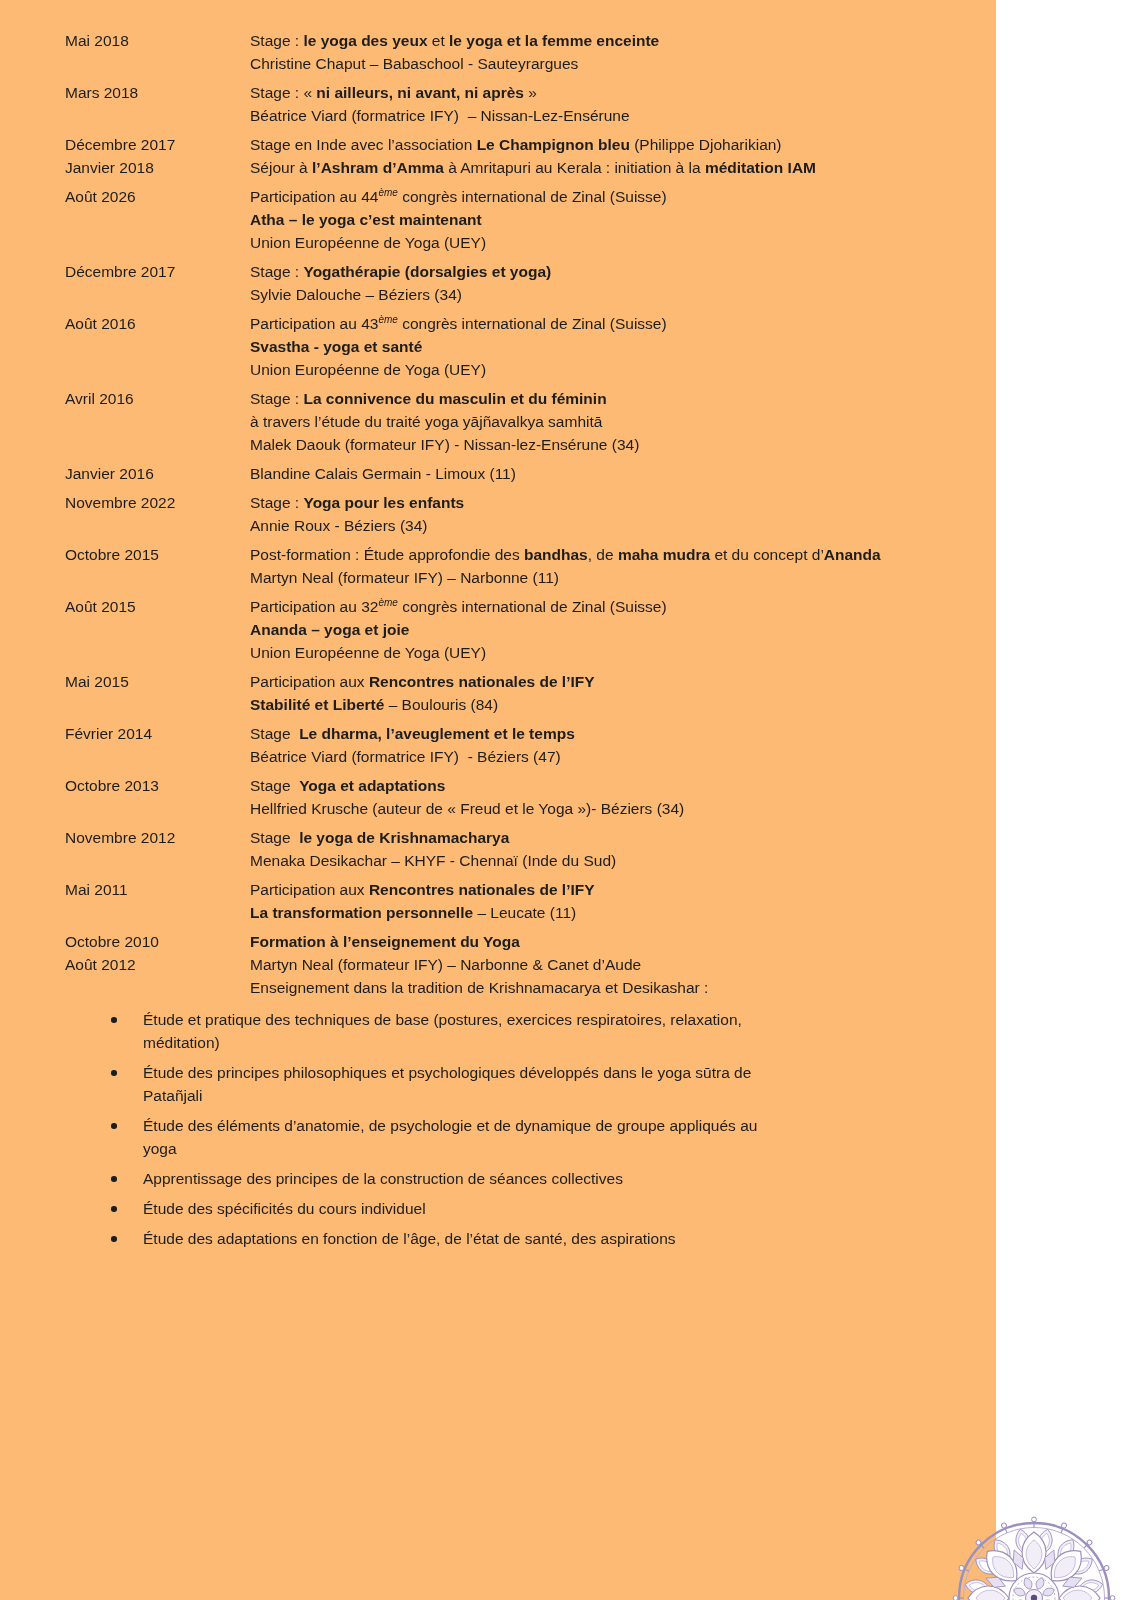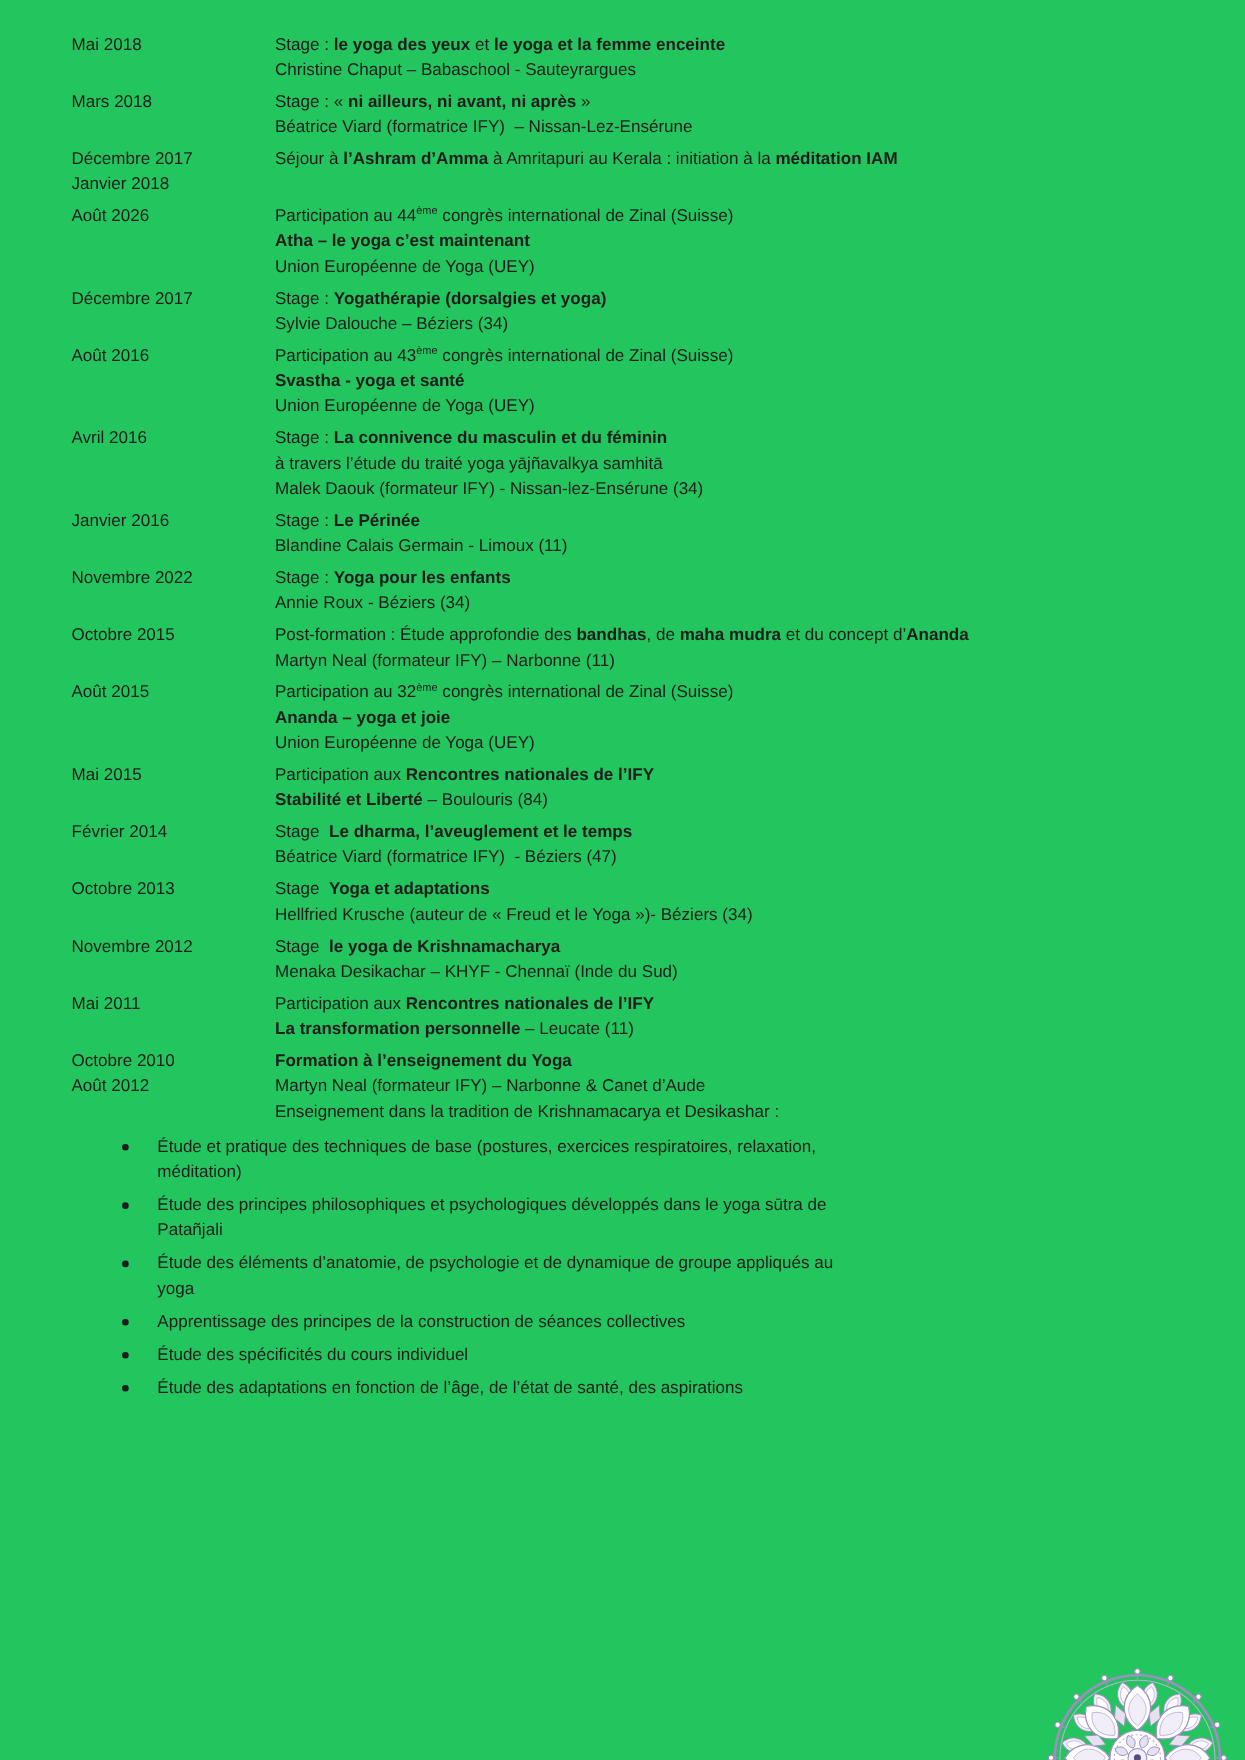--- a/index.html
+++ b/index.html
@@ -7,25 +7,25 @@
     padding: 0;
     width: 1132px;
     height: 1600px;
     overflow: hidden;
     background: #ffffff;
     font-family: "Liberation Sans", "DejaVu Sans", sans-serif;
     color: #1d1d1d;
   }
   .page {
     position: relative;
-    width: 1132px;
+    width: 996px;
     height: 1600px;
     box-sizing: border-box;
     padding: 29px 0 0 65px;
-    background: #22c55e;
+    background: #fdba74;
   }
   .entry {
     display: flex;
     align-items: flex-start;
     margin-bottom: 6px;
   }
   .dates {
     width: 185px;
     flex-shrink: 0;
   }
@@ -35,20 +35,21 @@
   .date-line, .line {
     font-size: 15.5px;
     line-height: 23px;
     white-space: pre-wrap;
   }
   .line b { font-weight: bold; }
   .line sup {
     font-size: 10px;
     line-height: 0;
     vertical-align: super;
+    font-style: italic;
   }
   .bullets {
     margin-top: 9px;
   }
   .bullet {
     position: relative;
     padding-left: 78px;
     margin-bottom: 7px;
   }
   .bullet .dot {
@@ -96,20 +97,21 @@
           <div class="line"><span>Stage : « </span><b>ni ailleurs, ni avant, ni après</b><span> »</span></div>
           <div class="line"><span>Béatrice Viard (formatrice IFY)  – Nissan-Lez-Ensérune</span></div>
         </div>
       </div>
       <div class="entry">
         <div class="dates">
           <div class="date-line">Décembre 2017</div>
           <div class="date-line">Janvier 2018</div>
         </div>
         <div class="content">
+          <div class="line"><span>Stage en Inde avec l’association </span><b>Le Champignon bleu</b><span> (Philippe Djoharikian)</span></div>
           <div class="line"><span>Séjour à </span><b>l’Ashram d’Amma</b><span> à Amritapuri au Kerala : initiation à la </span><b>méditation IAM</b></div>
         </div>
       </div>
       <div class="entry">
         <div class="dates">
           <div class="date-line">Août 2026</div>
         </div>
         <div class="content">
           <div class="line"><span>Participation au 44</span><sup>ème</sup><span> congrès international de Zinal (Suisse)</span></div>
           <div class="line"><b>Atha – le yoga c’est maintenant</b></div>
@@ -143,21 +145,20 @@
           <div class="line"><span>Stage : </span><b>La connivence du masculin et du féminin</b></div>
           <div class="line"><span>à travers l’étude du traité yoga yājñavalkya samhitā</span></div>
           <div class="line"><span>Malek Daouk (formateur IFY) - Nissan-lez-Ensérune (34)</span></div>
         </div>
       </div>
       <div class="entry">
         <div class="dates">
           <div class="date-line">Janvier 2016</div>
         </div>
         <div class="content">
-          <div class="line"><span>Stage : </span><b>Le Périnée</b></div>
           <div class="line"><span>Blandine Calais Germain - Limoux (11)</span></div>
         </div>
       </div>
       <div class="entry">
         <div class="dates">
           <div class="date-line">Novembre 2022</div>
         </div>
         <div class="content">
           <div class="line"><span>Stage : </span><b>Yoga pour les enfants</b></div>
           <div class="line"><span>Annie Roux - Béziers (34)</span></div>

